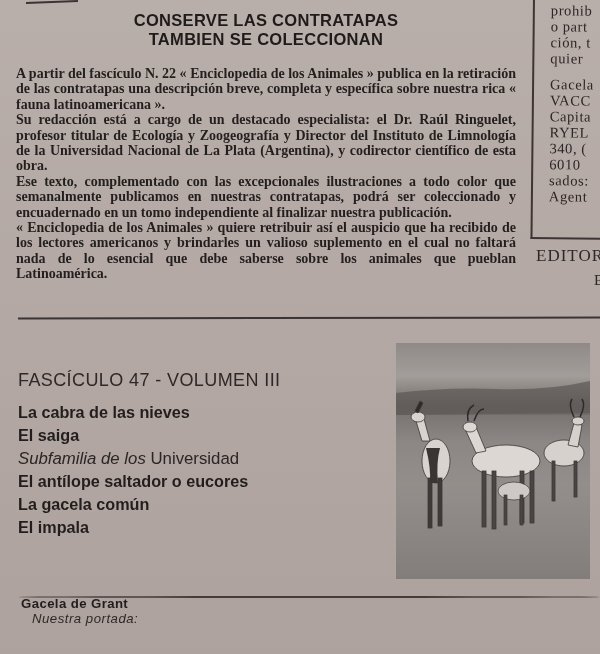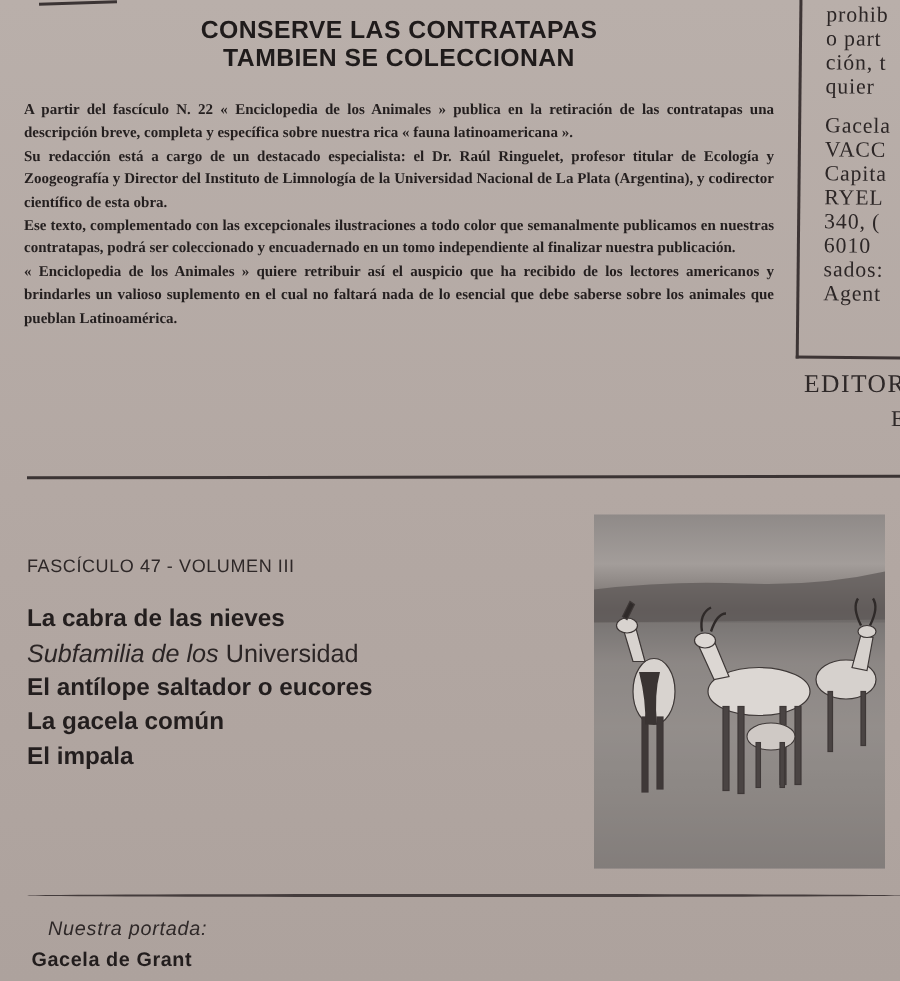--- a/index.html
+++ b/index.html
@@ -35,21 +35,21 @@
       text-align: center;
       letter-spacing: 0.3px;
       margin: 0 0 0 0;
       padding-top: 3px;
       color: #1f1b1b;
     }
     .notice-body {
       position: absolute; left: 0; top: 58px; width: 500px;
       font-family: "Liberation Serif", serif;
       font-weight: bold;
-      font-size: 10px;
+      font-size: 14px;
       line-height: 15.4px;
       text-align: justify;
       color: #241f1f;
     }
     .notice-body p { margin: 0; }
 
     
     .right-box {
       position: absolute; left: 533px; top: -2px; width: 80px; height: 239px;
       border-left: 2px solid #3d3535;
@@ -84,21 +84,21 @@
     
     .mid-rule {
       position: absolute; left: 18px; top: 317px; width: 600px; height: 2px;
       background: #3b3434; transform: rotate(-0.1deg);
     }
 
     
     .fasc-title {
       position: absolute; left: 18px; top: 370px;
       font-family: "Liberation Sans", sans-serif;
-      font-size: 12px; letter-spacing: 0.4px;
+      font-size: 18px; letter-spacing: 0.4px;
       color: #2e2828;
       white-space: nowrap;
     }
     .contents {
       position: absolute; left: 18px; top: 401px;
       font-family: "Liberation Sans", sans-serif;
       font-size: 16.8px; line-height: 23px;
       color: #231e1e;
       margin: 0; padding: 0; list-style: none;
       white-space: nowrap;
@@ -122,21 +122,21 @@
       background: #443c3c;
       border-radius: 50%;
     }
     .cover-label {
       position: absolute; left: 32px; top: 611px;
       font-family: "Liberation Sans", sans-serif;
       font-style: italic; font-size: 13.2px; letter-spacing: 0.5px;
       color: #2e2828;
     }
     .cover-name {
-      position: absolute; left: 21px; top: 632px;
+      position: absolute; left: 21px; top: 596px;
       font-family: "Liberation Sans", sans-serif;
       font-weight: bold; font-size: 13.2px; letter-spacing: 0.4px;
       color: #221d1d;
     }
   </style>
 </head>
 <body>
 
 <div class="page">
 
@@ -174,20 +174,21 @@
     </div>
   </div>
   <div class="editor">EDITOR</div>
   <div class="editor-sub">E</div>
 
   <div class="mid-rule"></div>
 
   <div class="fasc-title">FASCÍCULO 47 - VOLUMEN III</div>
   <ul class="contents">
     <li class="bold">La cabra de las nieves</li>
+    <li class="bold">El saiga</li>
     <li>
       <span class="italic">Subfamilia de los</span>
       <span class="normal">Universidad</span>
     </li>
     <li class="bold">El antílope saltador o eucores</li>
     <li class="bold">La gacela común</li>
     <li class="bold">El impala</li>
   </ul>
 
   <div class="photo">

